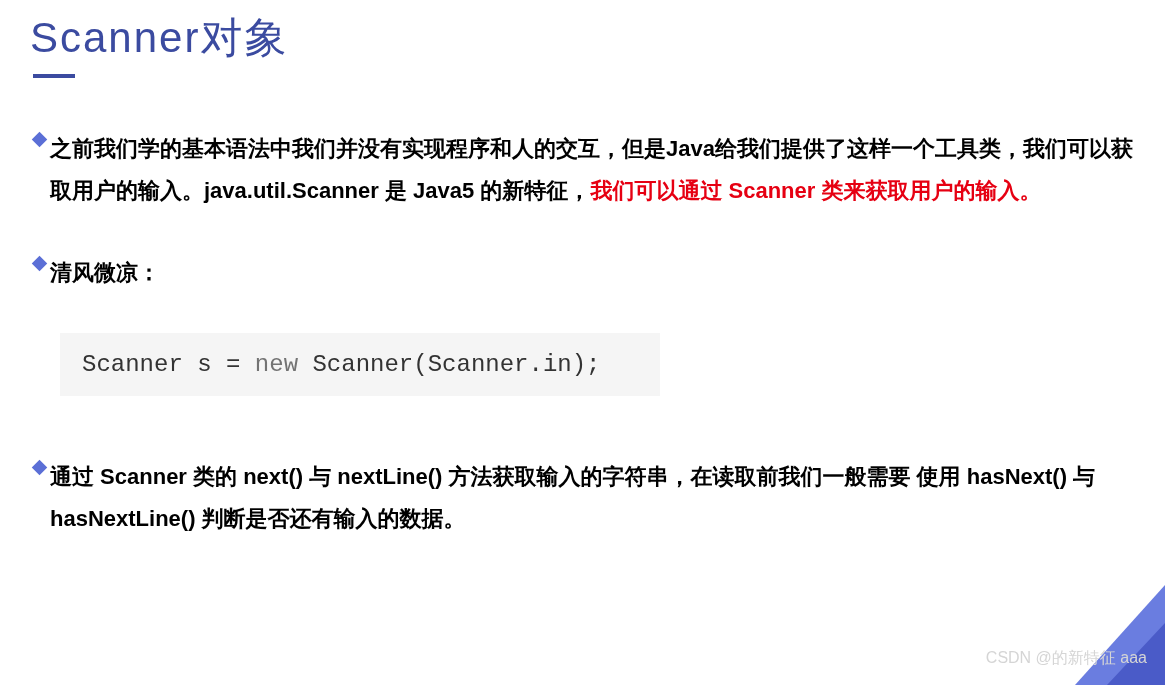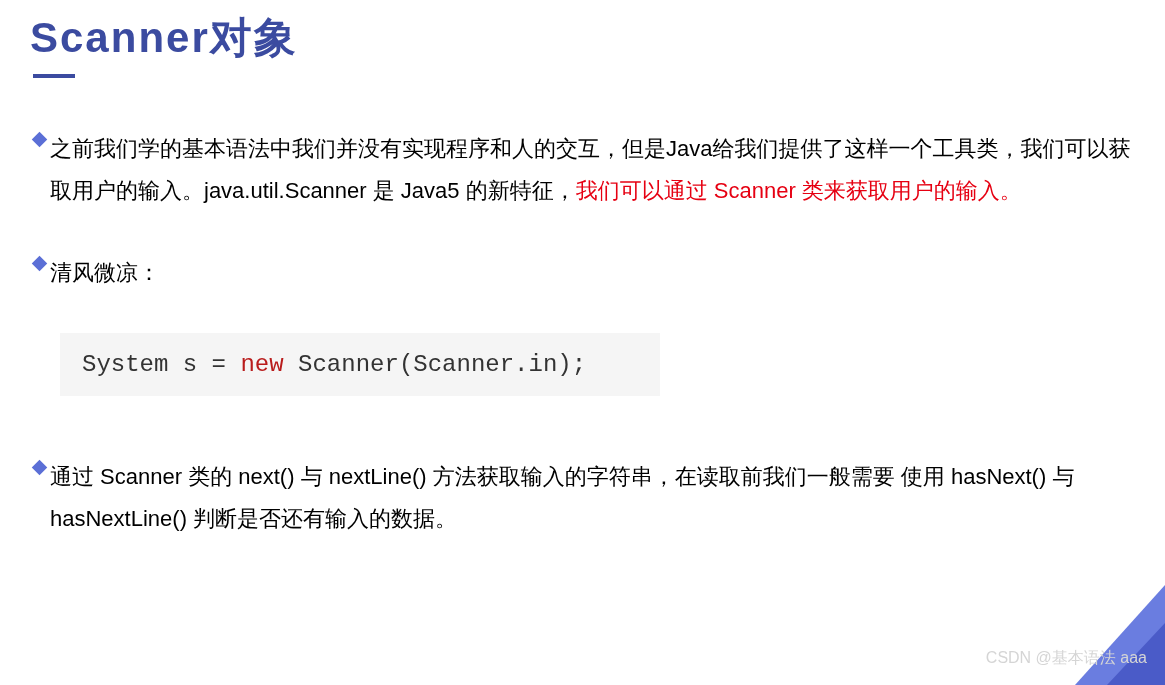--- a/index.html
+++ b/index.html
@@ -10,21 +10,21 @@
     body {
       width: 1165px;
       height: 685px;
       background: #ffffff;
       font-family: "Microsoft YaHei", "PingFang SC", sans-serif;
       position: relative;
       padding: 10px 30px 0 30px;
     }
     .title {
       font-size: 42px;
-      font-weight: bold;
+      font-weight: normal;
       color: #3b4ba0;
       letter-spacing: 2px;
       margin-bottom: 8px;
     }
     .title-underline {
       width: 42px;
       height: 4px;
       background: #3b4ba0;
       margin-left: 3px;
       margin-bottom: 50px;
@@ -48,41 +48,41 @@
       position: absolute;
       width: 11px;
       height: 11px;
       background: #5b6fd6;
       transform: rotate(45deg);
       top: -2px;
       left: -2px;
     }
     .bullet-text {
       font-size: 22px;
-      font-weight: normal;
+      font-weight: bold;
       color: #000;
       line-height: 1.9;
       flex: 1;
     }
     .highlight-red {
       color: #e60012;
     }
     .code-block {
       background: #f5f5f5;
       padding: 18px 22px;
       margin-left: 30px;
       margin-bottom: 60px;
       font-family: "Consolas", "Courier New", monospace;
       font-size: 24px;
       color: #333;
       width: fit-content;
       min-width: 600px;
     }
     .code-keyword {
-      color: #b91c1c;
+      color: #737373;
     }
     .watermark {
       position: absolute;
       bottom: 16px;
       right: 18px;
       font-size: 16px;
       color: #d5d5d5;
       font-family: "Microsoft YaHei", sans-serif;
     }
     .corner-triangle {
@@ -116,23 +116,23 @@
     <span>之前我们学的基本语法中我们并没有实现程序和人的交互，但是Java给我们提供了这样一个工具类，我们可以获取用户的输入。java.util.Scanner 是 Java5 的新特征，</span><span class="highlight-red">我们可以通过 Scanner 类来获取用户的输入。</span>
   </div>
 </div>
 
 <div class="bullet-item">
   <div class="diamond"></div>
   <div class="bullet-text">清风微凉：</div>
 </div>
 
 <div class="code-block">
-  <span>System s = </span><span class="code-keyword">new</span><span> Scanner(Scanner.in);</span>
+  <span>Scanner s = </span><span class="code-keyword">new</span><span> Scanner(Scanner.in);</span>
 </div>
 
 <div class="bullet-item">
   <div class="diamond"></div>
   <div class="bullet-text">通过 Scanner 类的 next() 与 nextLine() 方法获取输入的字符串，在读取前我们一般需要 使用 hasNext() 与 hasNextLine() 判断是否还有输入的数据。</div>
 </div>
 
 <div class="corner-triangle"></div>
 <div class="corner-triangle-inner"></div>
-<div class="watermark">CSDN @基本语法 aaa</div>
+<div class="watermark">CSDN @的新特征 aaa</div>
 
 </body></html>

